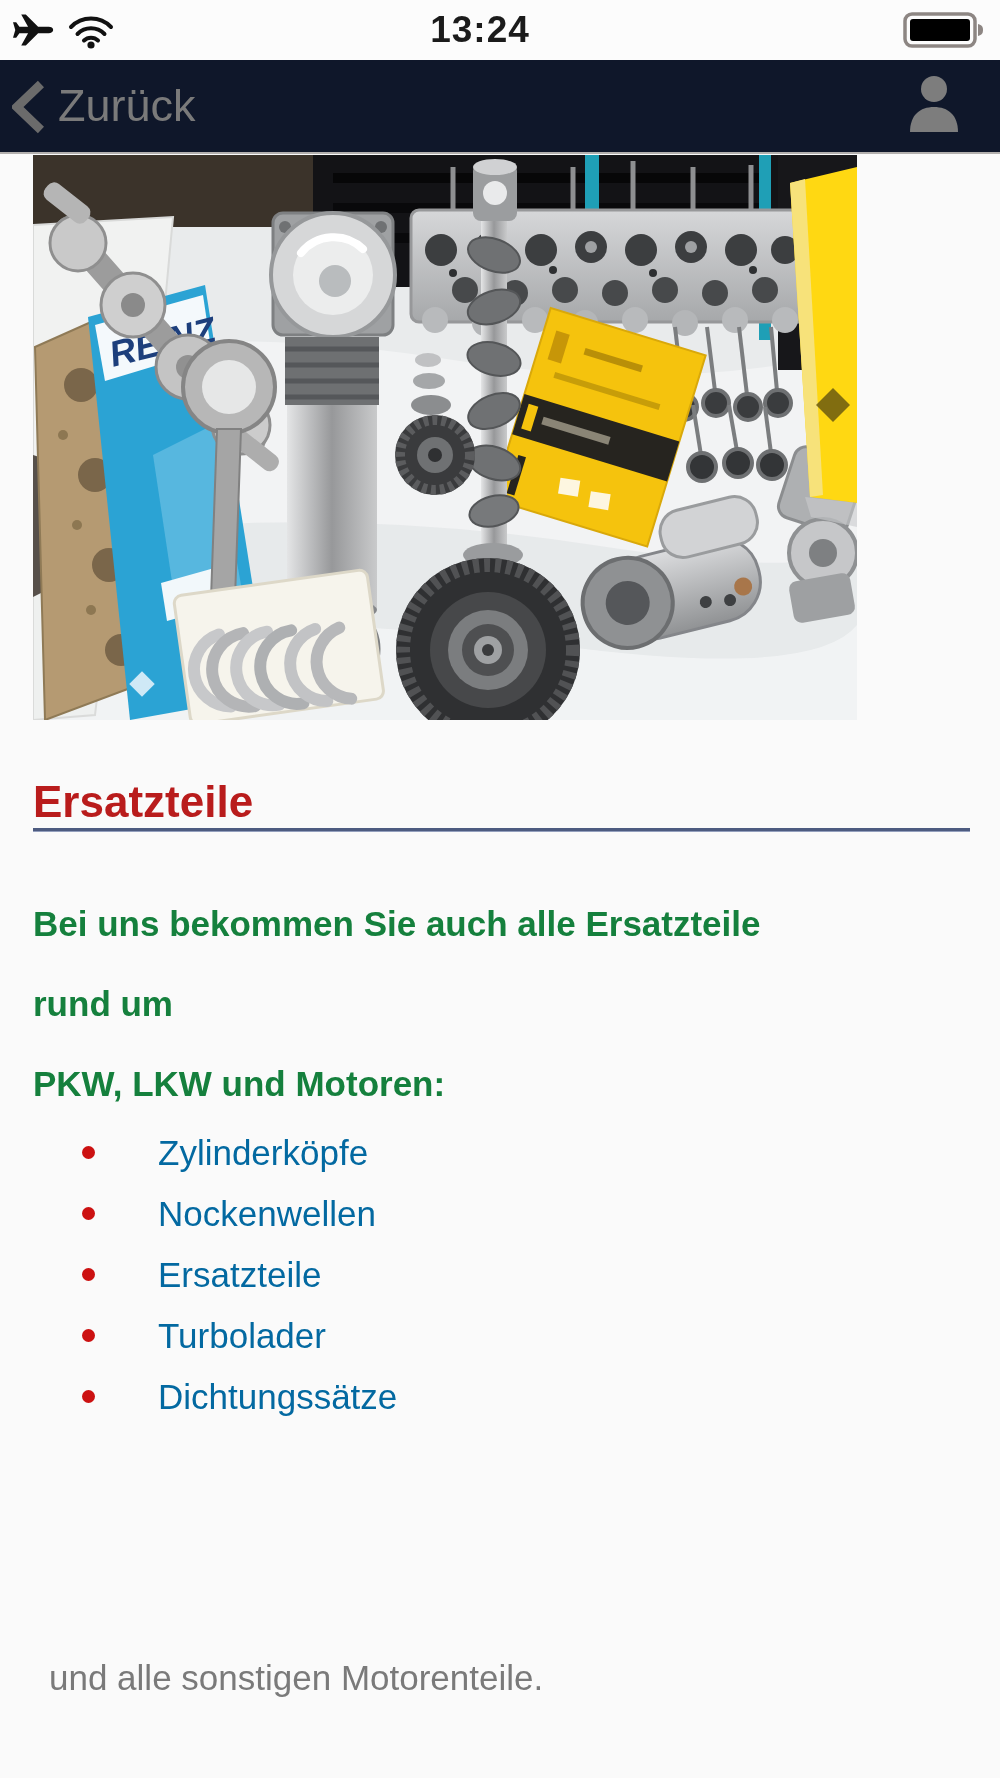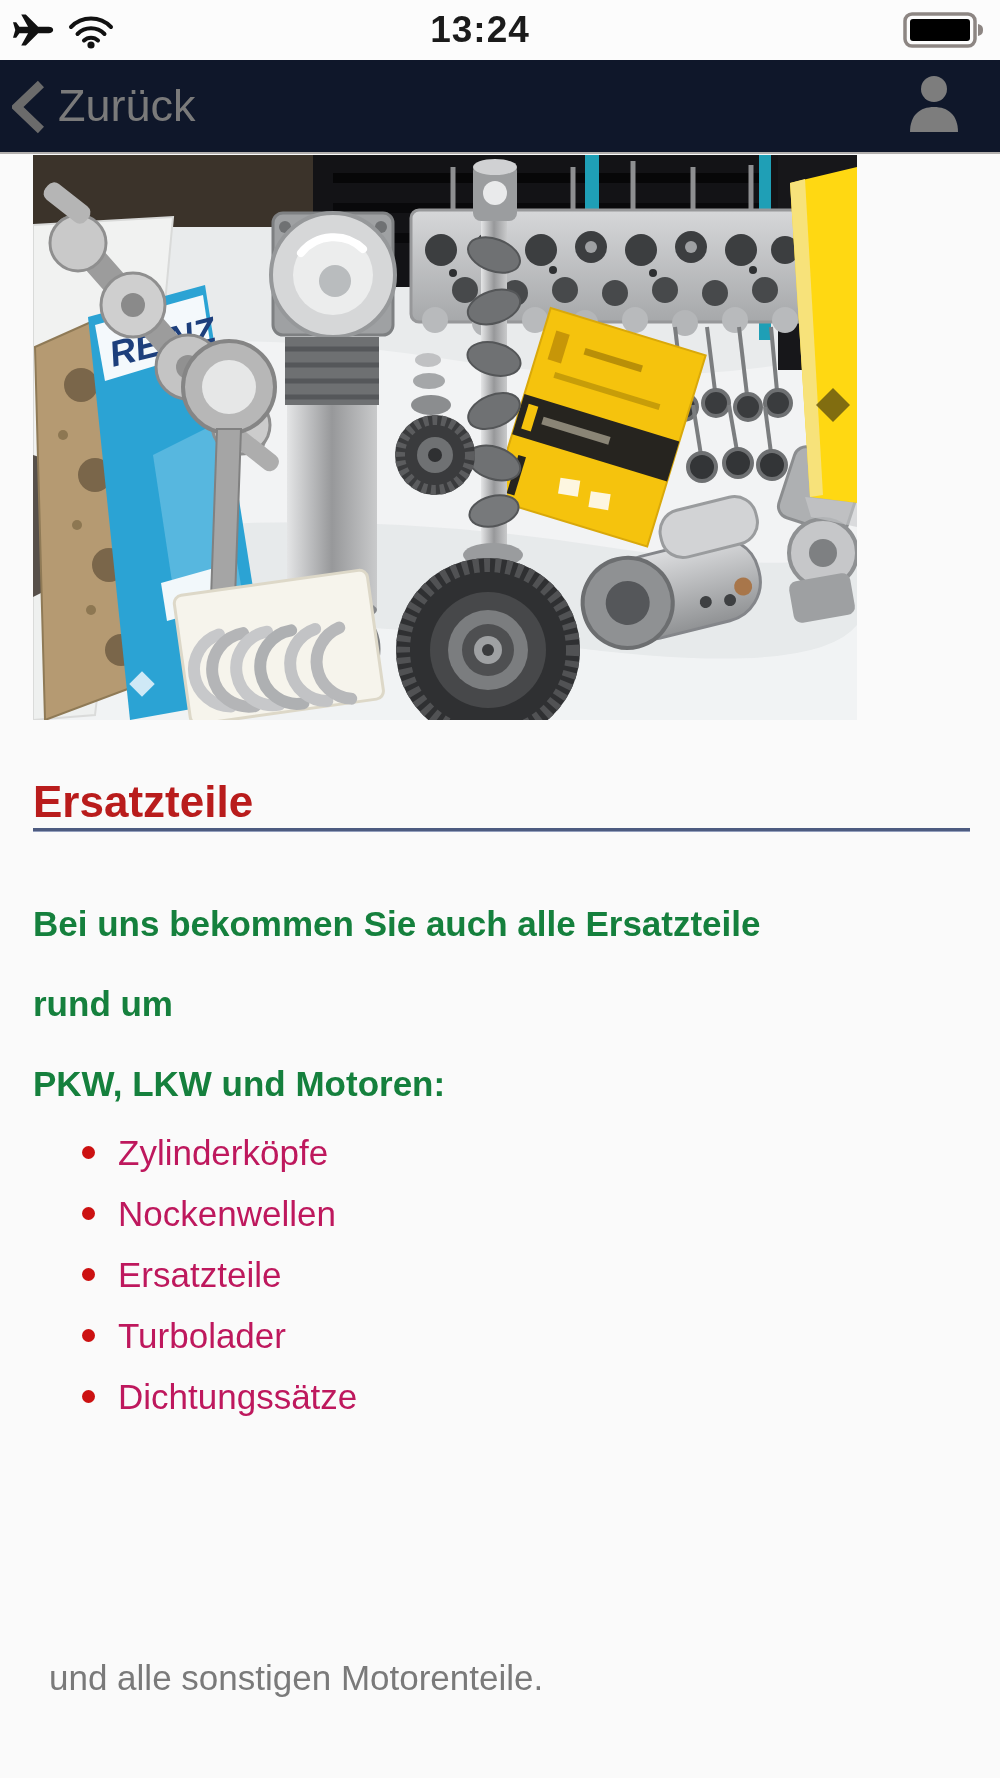--- a/index.html
+++ b/index.html
@@ -52,21 +52,21 @@
   .bullet-list{
     position:absolute;left:62px;top:1122px;margin:0;padding:0;list-style:none;
   }
   .bullet-list li{
     height:61px;display:flex;align-items:center;padding-left:20px;
   }
   .dot{
     width:13px;height:13px;border-radius:50%;background:#cc1111;
     margin-right:23px;flex:0 0 auto;
   }
-  .li-text{font-size:35px;color:#be185d;}
+  .li-text{font-size:35px;color:#0369a1;margin-left:40px;}
   .outro{
     position:absolute;left:49px;top:1638px;width:900px;
     font-size:35px;color:#7a7a7a;line-height:80px;
   }
 </style>
 </head>
 <body>
 
 <div class="screen">
 

